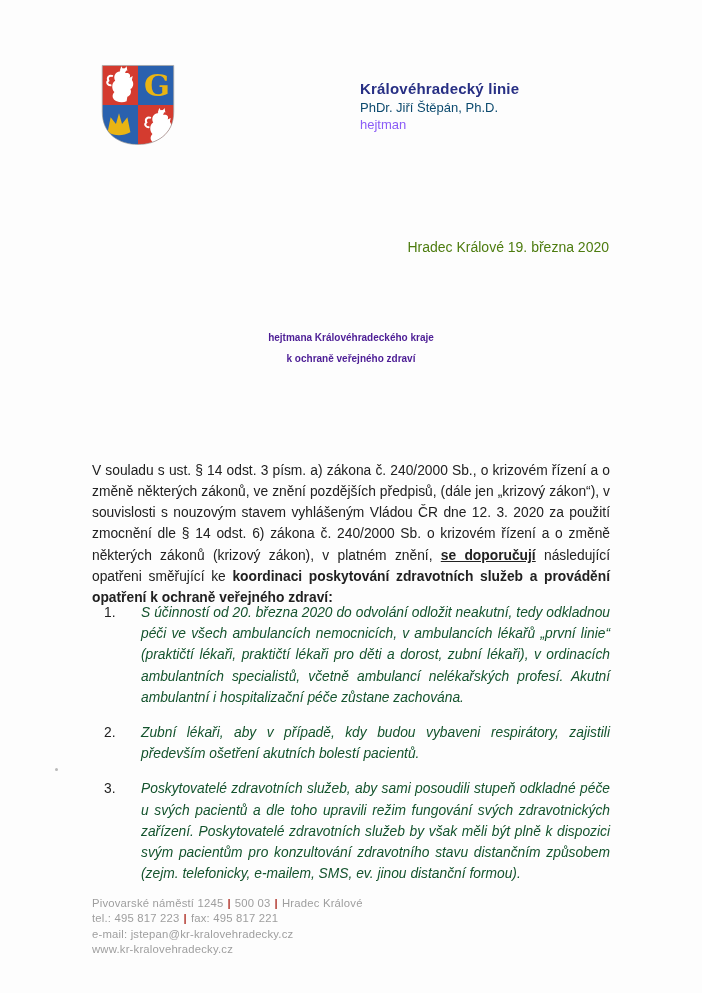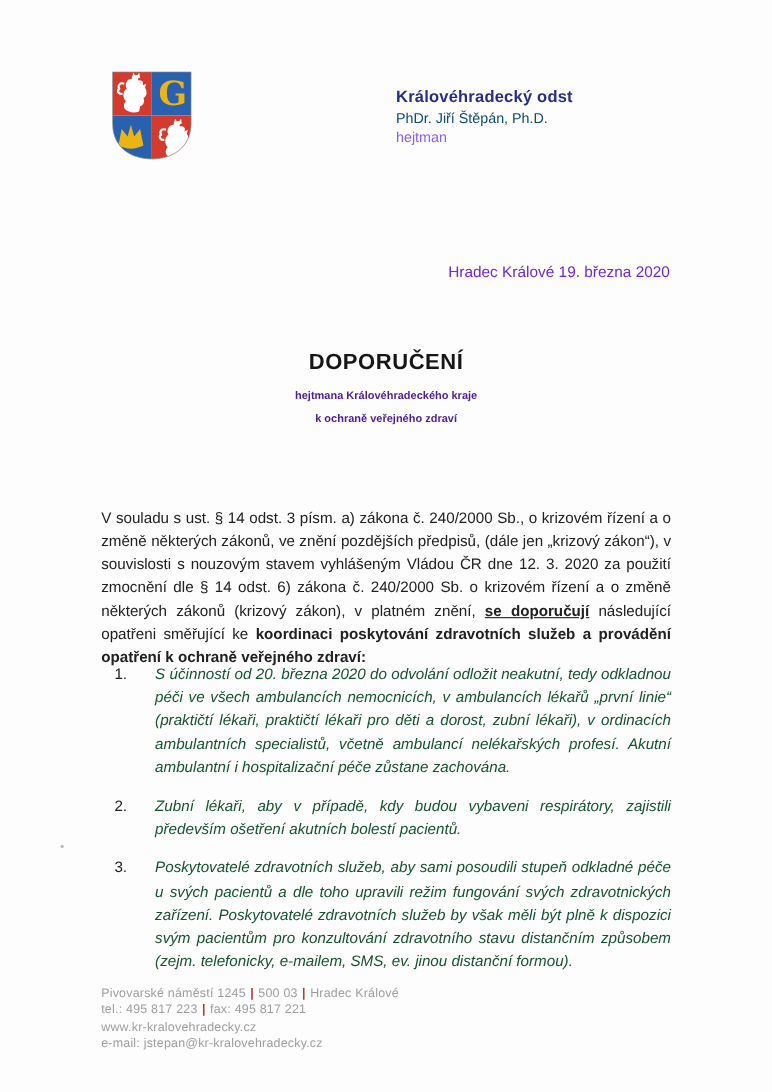--- a/index.html
+++ b/index.html
@@ -18,21 +18,21 @@
   
   .coat { position: absolute; left: 100px; top: 62px; width: 76px; height: 86px; }
   .head-text { position: absolute; left: 360px; top: 80px; line-height: 17px; }
   .head-org { font-size: 15px; font-weight: bold; color: #272f84; letter-spacing: .2px; }
   .head-person { font-size: 13px; color: #0c4a6e; margin-top: 2px; }
   .head-role { font-size: 13px; color: #8b5cf6; }
 
   
   .dateline {
     position: absolute; top: 239px; right: 93px;
-    font-size: 14px; color: #6d28d9; text-align: center;
+    font-size: 14px; color: #4d7c0f; text-align: center;
   }
 
   
   .title-block { position: absolute; left: 0; right: 0; top: 318px; text-align: center; }
   .doc-title { font-size: 20px; font-weight: bold; letter-spacing: .5px; color: #161616; }
   .doc-sub { font-size: 10px; font-weight: bold; color: #4c1d95; line-height: 21px; }
   .doc-sub.first { margin-top: 9px; }
 
   
   .intro {
@@ -90,29 +90,28 @@
         <use href="#lionFig" x="2" y="2"></use>
         <use href="#lionFig" x="52" y="57"></use>
         <path fill="#e9b414" d="M10,91 L14,71 L21,80 L25,66 L29,80 L36,71 L40,91 C30,96 20,96 10,91 Z"></path>
         <text x="75" y="43" text-anchor="middle" font-family="DejaVu Serif, serif" font-weight="bold" font-size="40" fill="#e9b414">G</text>
       </g>
       <path d="M3,3 H97 V64 C97,94 74,107 50,107 C26,107 3,94 3,64 Z" fill="none" stroke="#8a8a8a" stroke-width="0.8"></path>
     </svg>
   </div>
 
   <div class="head-text">
-    <div class="head-org">Královéhradecký odst</div>
+    <div class="head-org">Královéhradecký linie</div>
     <div class="head-person">PhDr. Jiří Štěpán, Ph.D.</div>
     <div class="head-role">hejtman</div>
   </div>
 
   <div class="dateline">Hradec Králové 19. března 2020</div>
 
   <div class="title-block">
-    <div class="doc-title">DOPORUČENÍ</div>
     <div class="doc-sub first">hejtmana Královéhradeckého kraje</div>
     <div class="doc-sub">k ochraně veřejného zdraví</div>
   </div>
 
   <p class="intro"><span>V souladu s ust. § 14 odst. 3 písm. a) zákona č. 240/2000 Sb., o krizovém řízení a o změně některých zákonů, ve znění pozdějších předpisů, (dále jen „krizový zákon“), v souvislosti s nouzovým stavem vyhlášeným Vládou ČR dne 12. 3. 2020 za použití zmocnění dle § 14 odst. 6) zákona č. 240/2000 Sb. o krizovém řízení a o změně některých zákonů (krizový zákon), v platném znění, </span><span class="bu">se doporučují</span><span> následující opatřeni směřující ke </span><span class="b">koordinaci poskytování zdravotních služeb a provádění opatření k ochraně veřejného zdraví:</span></p>
 
   <div class="list">
     <div class="item">
       <div class="item-num">1.</div>
       <div class="item-text">S účinností od 20. března 2020 do odvolání odložit neakutní, tedy odkladnou péči ve všech ambulancích nemocnicích, v ambulancích lékařů „první linie“ (praktičtí lékaři, praktičtí lékaři pro děti a dorost, zubní lékaři), v ordinacích ambulantních specialistů, včetně ambulancí nelékařských profesí. Akutní ambulantní i hospitalizační péče zůstane zachována.</div>
@@ -125,17 +124,17 @@
       <div class="item-num">3.</div>
       <div class="item-text">Poskytovatelé zdravotních služeb, aby sami posoudili stupeň odkladné péče u svých pacientů a dle toho upravili režim fungování svých zdravotnických zařízení. Poskytovatelé zdravotních služeb by však měli být plně k dispozici svým pacientům pro konzultování zdravotního stavu distančním způsobem (zejm. telefonicky, e-mailem, SMS, ev. jinou distanční formou).</div>
     </div>
   </div>
 
   <div class="speck"></div>
 
   <div class="footer">
     <div><span>Pivovarské náměstí 1245</span><span class="sep">|</span><span>500 03</span><span class="sep">|</span><span>Hradec Králové</span></div>
     <div><span>tel.: 495 817 223</span><span class="sep">|</span><span>fax: 495 817 221</span></div>
+    <div>e-mail: jstepan@kr-kralovehradecky.cz</div>
     <div>www.kr-kralovehradecky.cz</div>
-    <div>e-mail: jstepan@kr-kralovehradecky.cz</div>
   </div>
 
 </div>
 
 </body></html>

